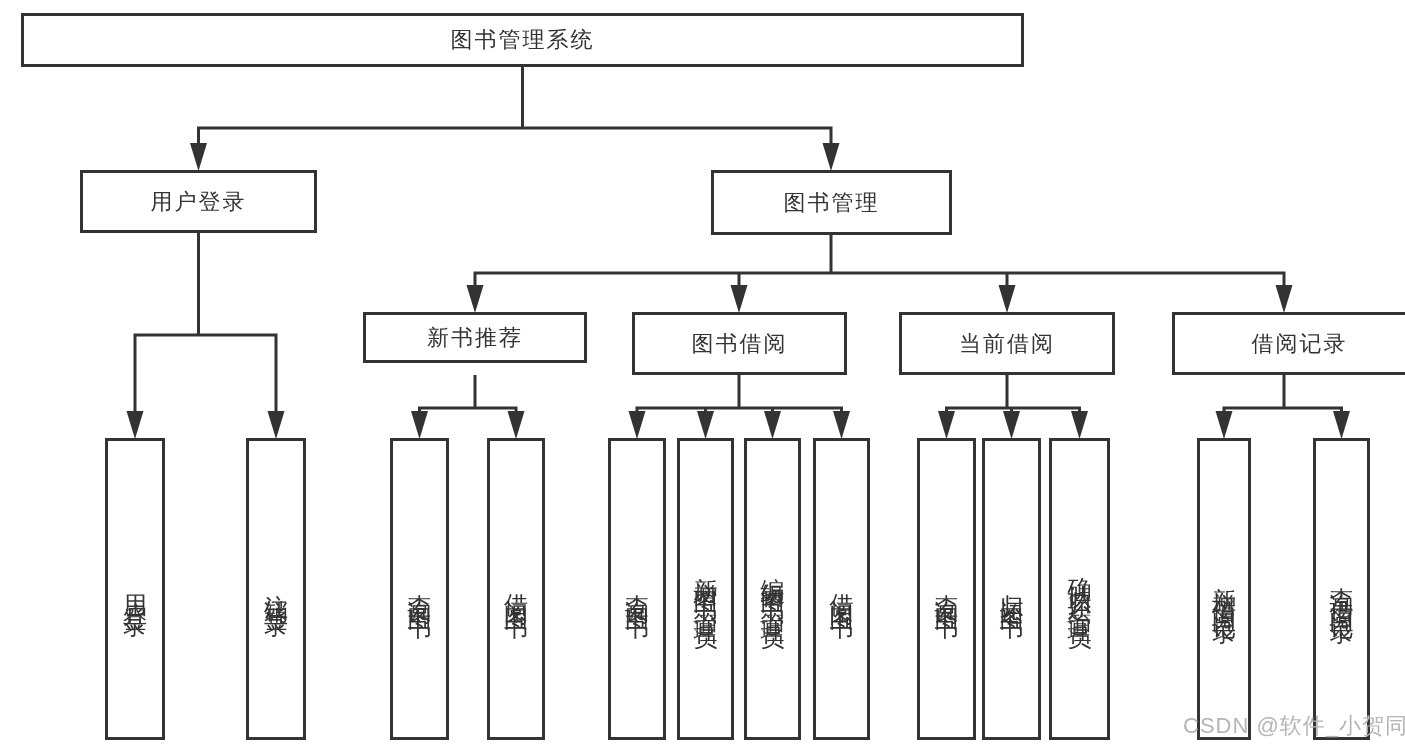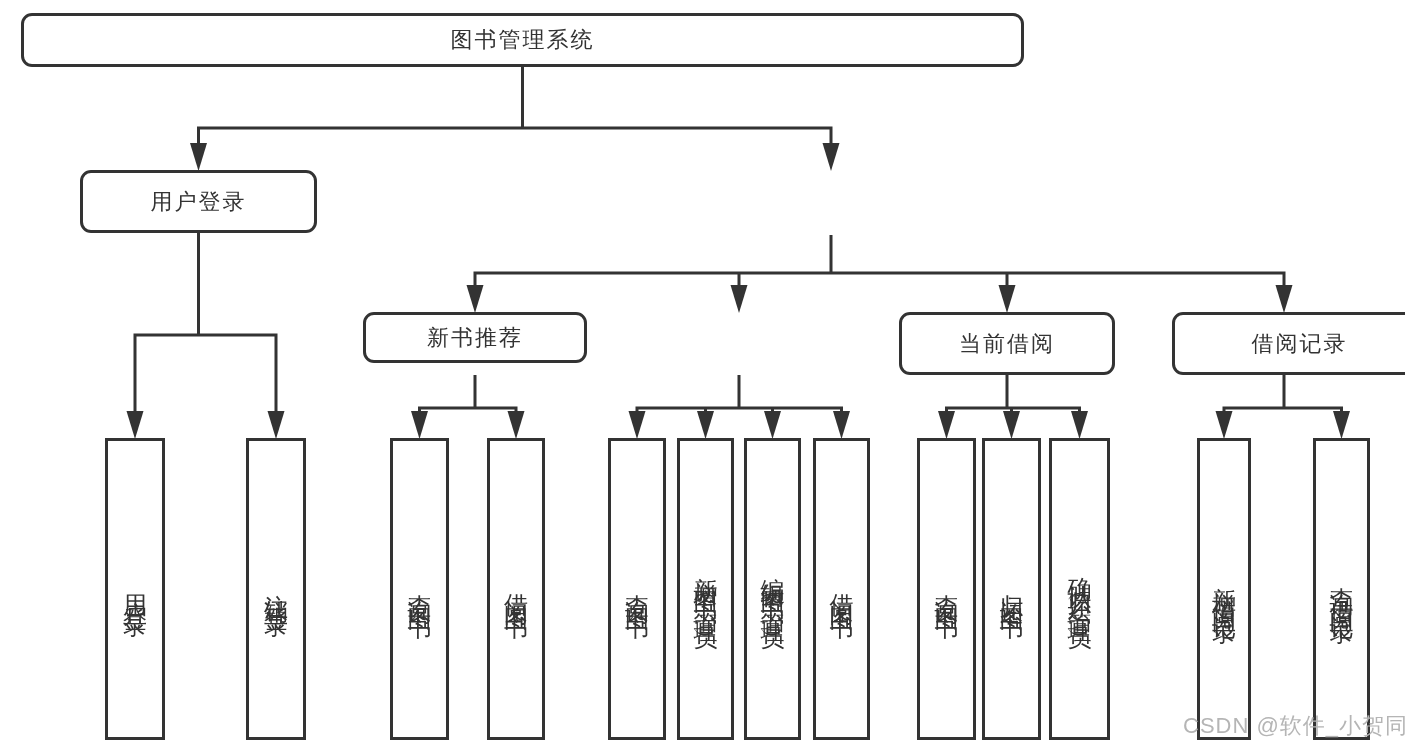--- a/index.html
+++ b/index.html
@@ -15,21 +15,21 @@
     position:absolute;
     box-sizing:border-box;
     background:#ffffff;
     border:3px solid #333333;
     display:flex;
     align-items:center;
     justify-content:center;
     color:#333333;
     z-index:2;
   }
-  .h{font-size:22px;letter-spacing:2px;white-space:nowrap;border-radius:11px;}
+  .h{font-size:22px;letter-spacing:2px;white-space:nowrap;}
   .v{
     writing-mode:vertical-rl;
     font-size:24px;
     letter-spacing:7px;
     line-height:1;
   }
   #watermark{
     position:absolute;
     left:1183px;top:711px;
     font-size:22px;
@@ -80,22 +80,24 @@
       <polygon points="1003,411 1020,411 1011.5,439"></polygon>
       <polygon points="1071,411 1088,411 1079.5,439"></polygon>
       <polygon points="1215.5,411 1232.5,411 1224,439"></polygon>
       <polygon points="1333,411 1350,411 1341.5,439"></polygon>
     </g>
   </svg>
 
   <div class="node h" style="left:21px;top:13px;width:1003px;height:54px;">图书管理系统</div>
 
   <div class="node h" style="left:80px;top:170px;width:237px;height:63px;">用户登录</div>
+  <div class="node h" style="left:711px;top:170px;width:241px;height:65px;">图书管理</div>
 
   <div class="node h" style="left:363px;top:312px;width:224px;height:51px;">新书推荐</div>
+  <div class="node h" style="left:632px;top:312px;width:215px;height:63px;">图书借阅</div>
   <div class="node h" style="left:899px;top:312px;width:216px;height:63px;text-align:right;">当前借阅</div>
   <div class="node h" style="left:1172px;top:312px;width:255px;height:63px;">借阅记录</div>
 
   <div class="node v" style="left:105px;top:438px;width:60px;height:302px;">用户登录</div>
   <div class="node v" style="left:246px;top:438px;width:60px;height:302px;">注销登录</div>
 
   <div class="node v" style="left:390px;top:438px;width:59px;height:302px;">查询图书</div>
   <div class="node v" style="left:487px;top:438px;width:58px;height:302px;">借阅图书</div>
 
   <div class="node v" style="left:608px;top:438px;width:58px;height:302px;">查询图书</div>

